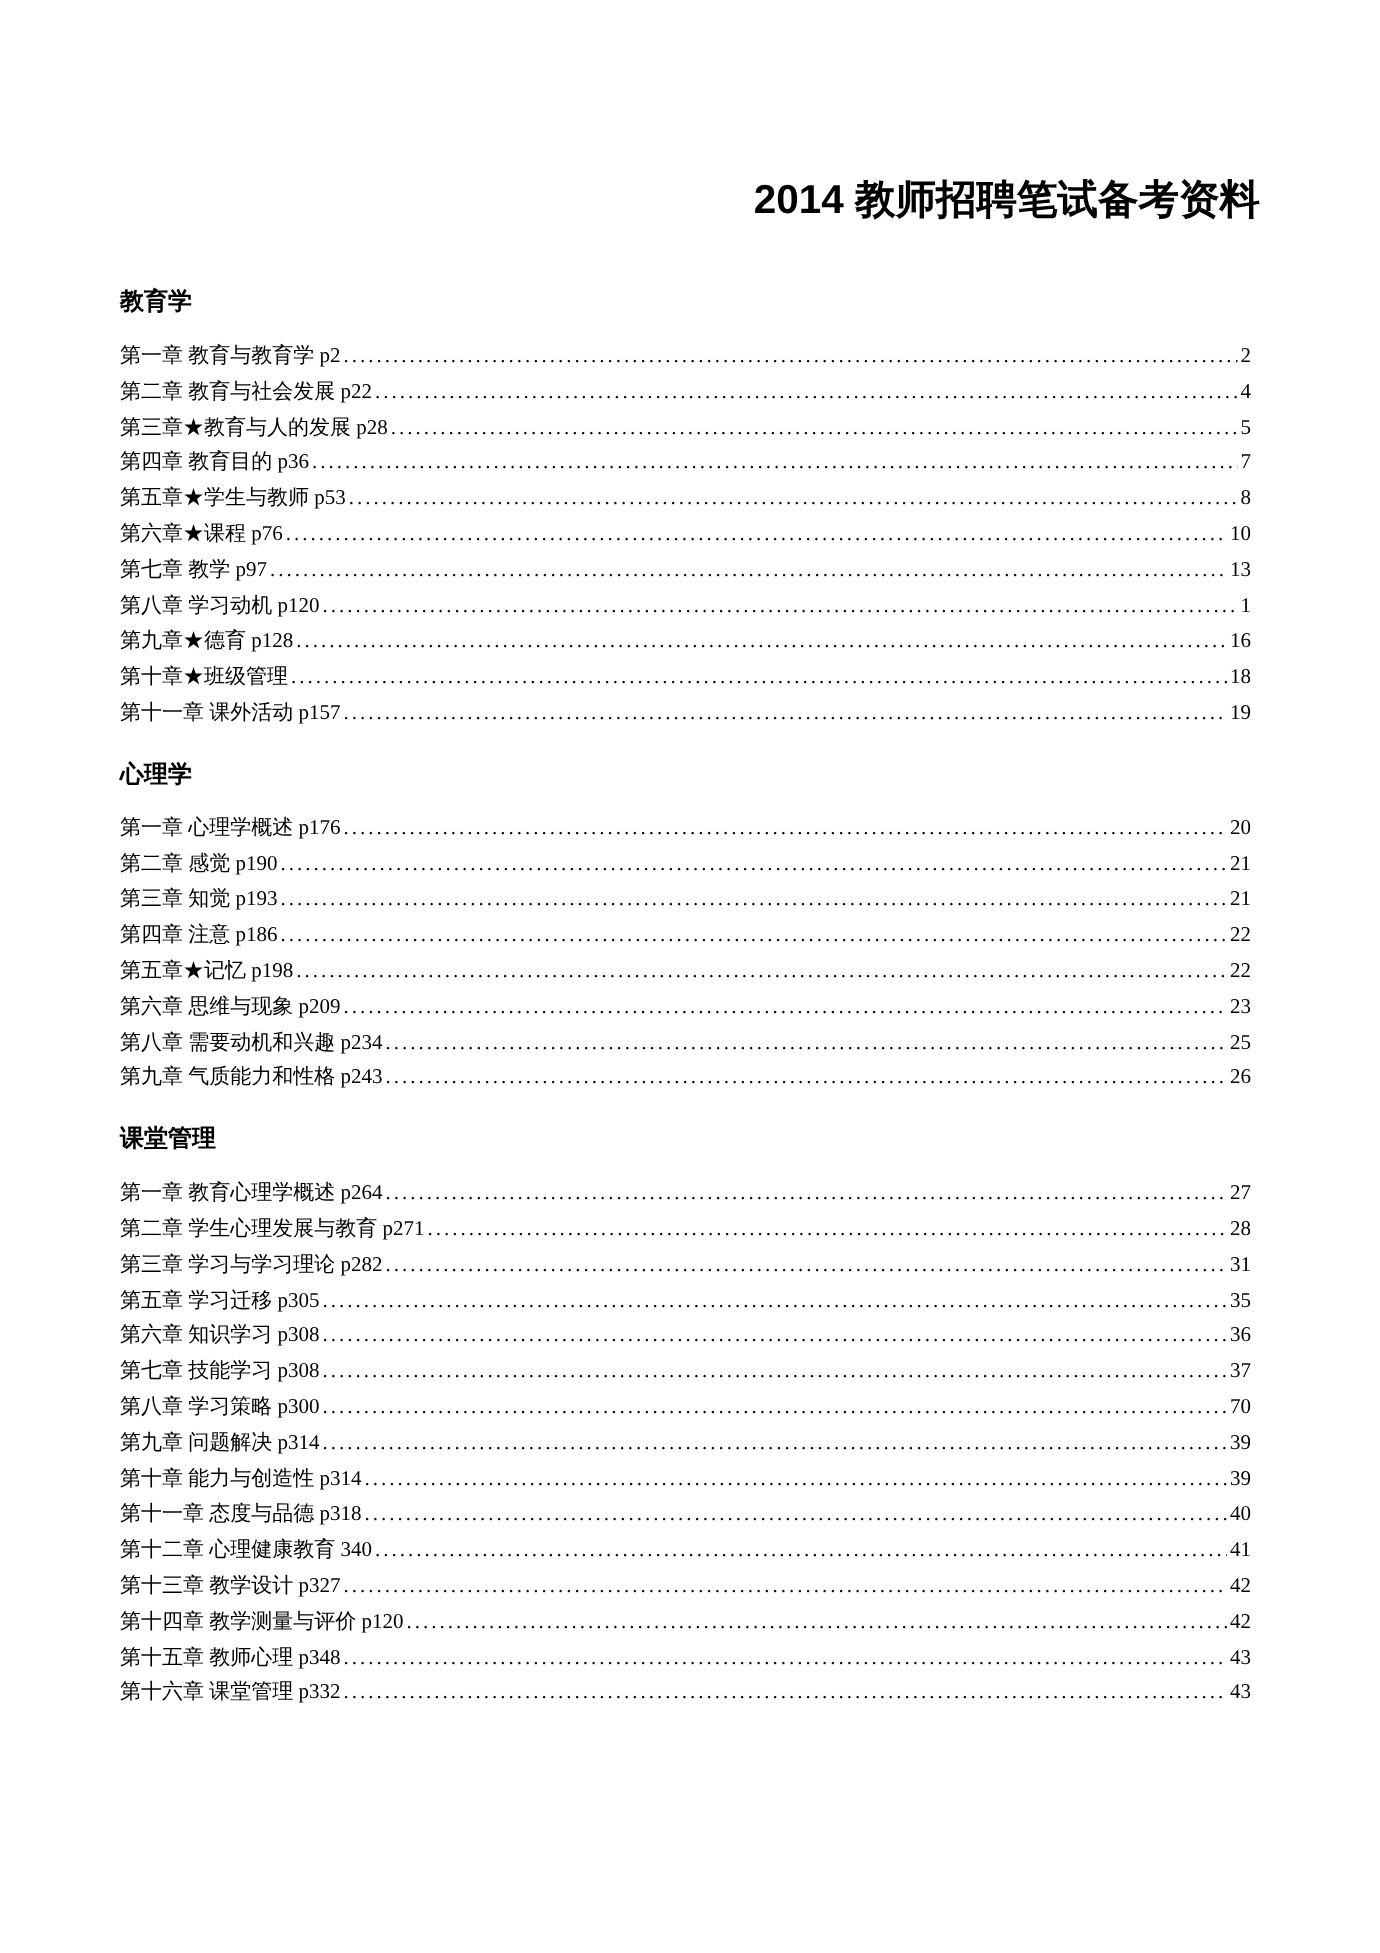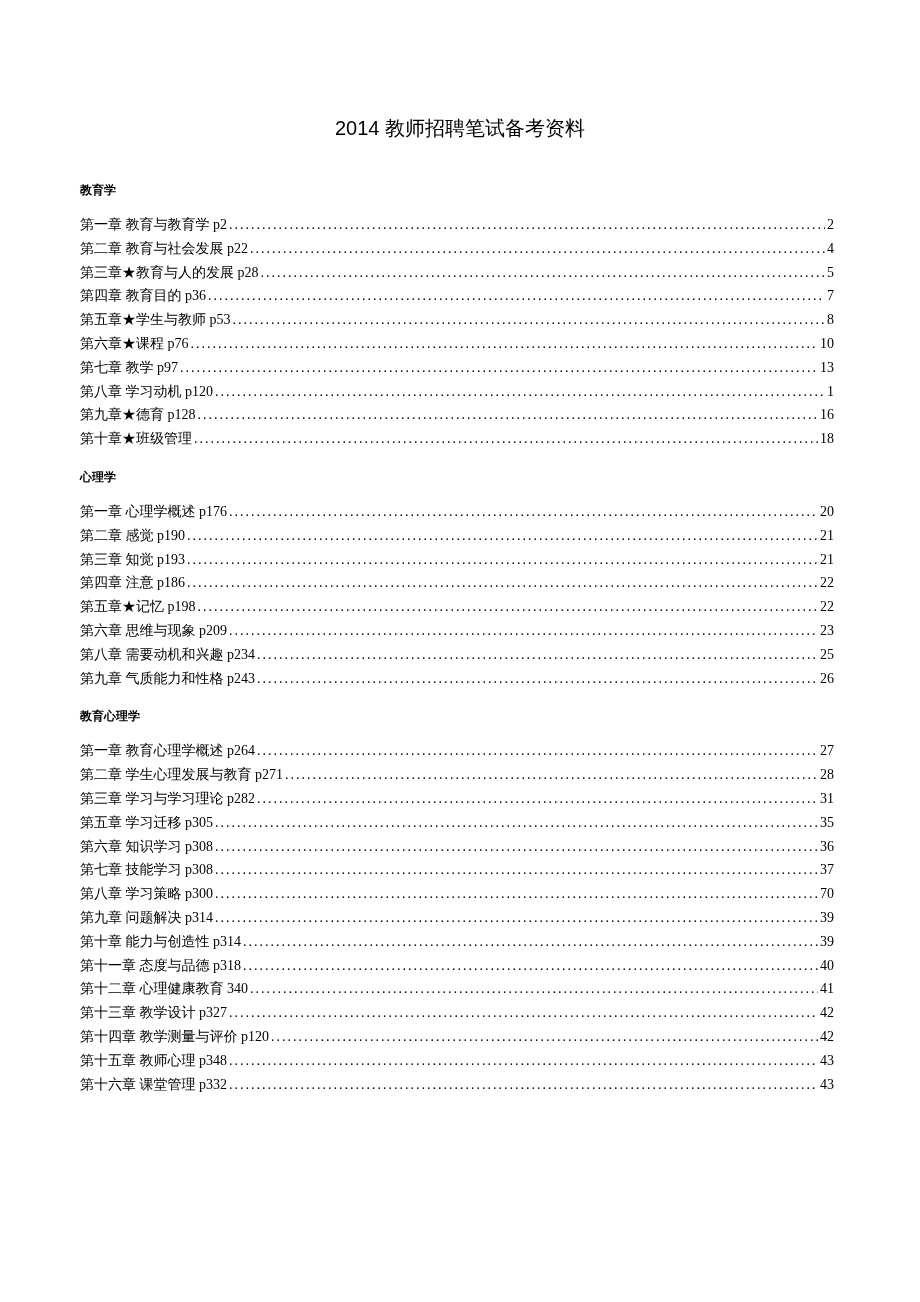--- a/index.html
+++ b/index.html
@@ -7,28 +7,28 @@
     padding: 0;
     background: #fff;
     font-family: "SimSun", "宋体", serif;
     color: #000;
     width: 920px;
   }
   .page {
     padding: 115px 80px 60px 80px;
   }
   .title {
-    text-align: center;
-    font-size: 20px;
-    font-weight: normal;
+    text-align: right;
+    font-size: 27px;
+    font-weight: bold;
     font-family: "SimHei", "黑体", sans-serif;
     margin-bottom: 40px;
   }
   .section-heading {
-    font-size: 12px;
+    font-size: 16px;
     font-weight: bold;
     font-family: Liberation Mono, monospace;
     margin-top: 18px;
     margin-bottom: 14px;
   }
   .toc-line {
     display: flex;
     align-items: baseline;
     font-size: 14px;
     line-height: 1.7;
@@ -103,20 +103,25 @@
       <div class="toc-line">
         <span class="toc-label">第九章★德育 p128</span>
         <span class="toc-dots"></span>
         <span class="toc-page">16</span>
       </div>
       <div class="toc-line">
         <span class="toc-label">第十章★班级管理</span>
         <span class="toc-dots"></span>
         <span class="toc-page">18</span>
       </div>
+      <div class="toc-line">
+        <span class="toc-label">第十一章  课外活动 p157</span>
+        <span class="toc-dots"></span>
+        <span class="toc-page">19</span>
+      </div>
       <div class="section-heading">心理学</div>
       <div class="toc-line">
         <span class="toc-label">第一章  心理学概述 p176</span>
         <span class="toc-dots"></span>
         <span class="toc-page">20</span>
       </div>
       <div class="toc-line">
         <span class="toc-label">第二章  感觉 p190</span>
         <span class="toc-dots"></span>
         <span class="toc-page">21</span>
@@ -144,21 +149,21 @@
       <div class="toc-line">
         <span class="toc-label">第八章  需要动机和兴趣 p234</span>
         <span class="toc-dots"></span>
         <span class="toc-page">25</span>
       </div>
       <div class="toc-line">
         <span class="toc-label">第九章  气质能力和性格 p243</span>
         <span class="toc-dots"></span>
         <span class="toc-page">26</span>
       </div>
-      <div class="section-heading">教育心理学</div>
+      <div class="section-heading">课堂管理</div>
       <div class="toc-line">
         <span class="toc-label">第一章   教育心理学概述 p264</span>
         <span class="toc-dots"></span>
         <span class="toc-page">27</span>
       </div>
       <div class="toc-line">
         <span class="toc-label">第二章   学生心理发展与教育 p271</span>
         <span class="toc-dots"></span>
         <span class="toc-page">28</span>
       </div>

